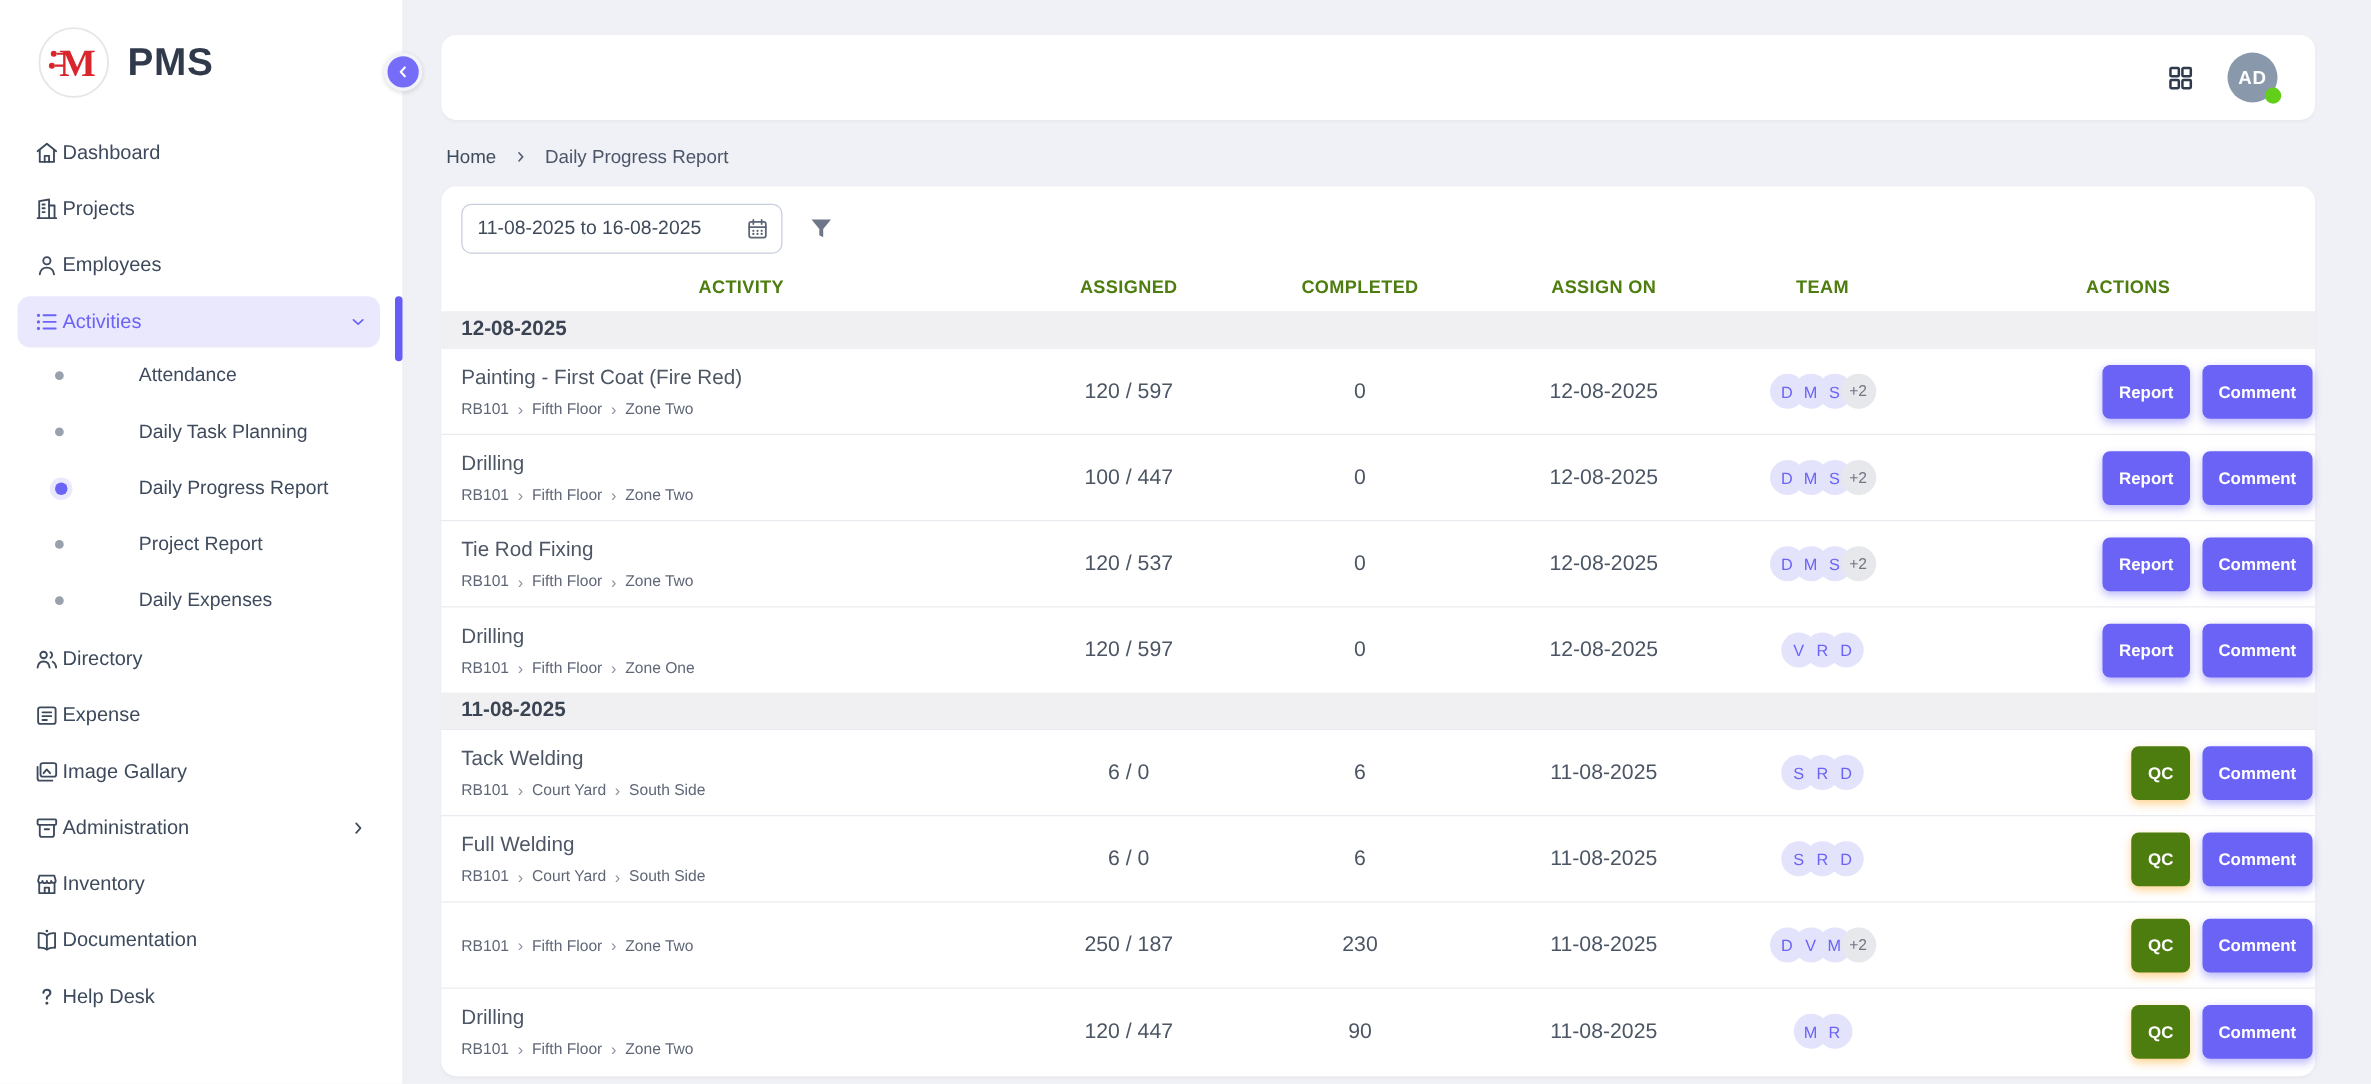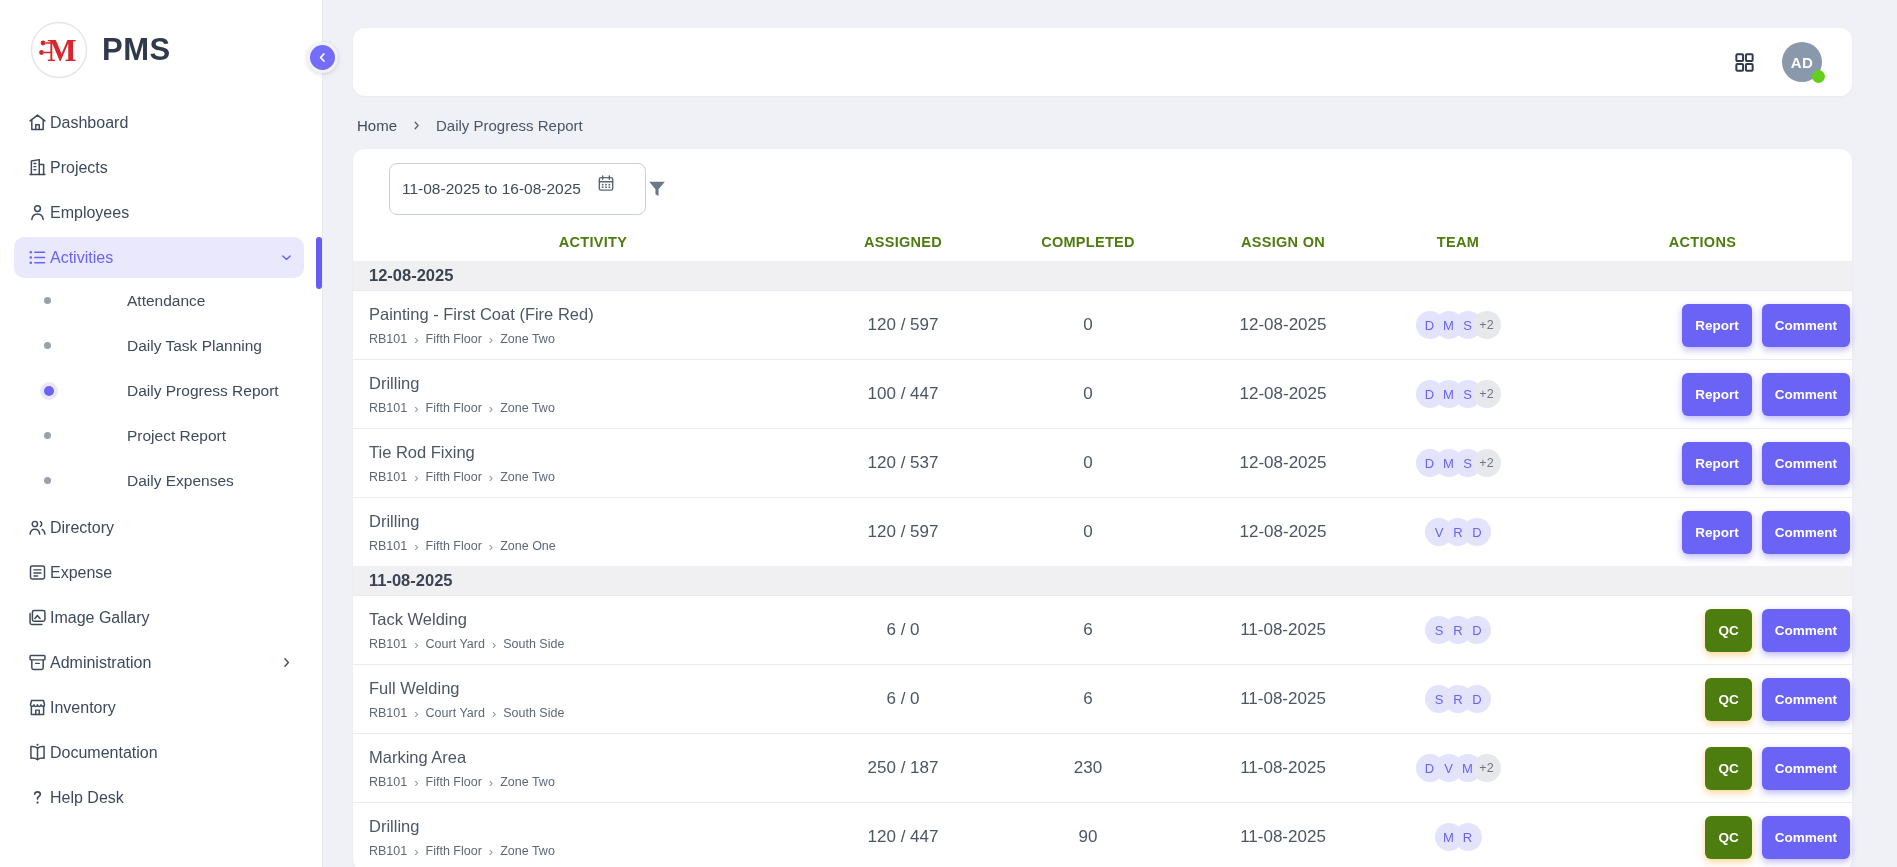--- a/index.html
+++ b/index.html
@@ -8,21 +8,21 @@
   
   .sidebar { position:absolute; left:0; top:0; width:323px; height:867px; background:#fff; border-right:1px solid #e9eaf0; z-index:5; }
   .logo-row { display:flex; align-items:center; gap:14px; padding:16px 0 10px 30px; height:94px; }
   .logo-text { font-size:31px; font-weight:bold; color:#303a4b; letter-spacing:.5px; }
   .nav { padding-top:4px; }
   .nav-item { display:flex; align-items:center; gap:2px; height:41px; margin:4px 18px 0 14px; padding:0 10px 0 13px; border-radius:10px; color:#3d4a5c; font-size:16px; cursor:pointer; position:relative; }
   .nav-item .nav-label { flex:1; }
   .nav-item.active { background:#e9e8fd; color:#6a63f6; font-weight:500; }
   .nav-item svg { flex:0 0 auto; }
   .active-bar { position:absolute; right:0; top:237px; width:6px; height:52px; background:#655df5; border-radius:4px; }
-  .sub-item { display:flex; align-items:center; height:45px; padding-left:44px; font-size:15.5px; color:#3f4b5c; cursor:pointer;gap:16px; }
+  .sub-item { display:flex; align-items:center; height:45px; padding-left:44px; font-size:15.5px; color:#3f4b5c; cursor:pointer; }
   .sub-dot { width:7px; height:7px; border-radius:50%; background:#9aa1ad; margin-right:60px; flex:0 0 auto; }
   .sub-item.active .sub-dot { width:10px; height:10px; background:#6a63f6; box-shadow:0 0 0 4px #e9e8fd; margin-right:57px; }
   .sub-item.active { color:#3d4a5c; font-weight:500; }
 
   
   .collapse-btn { position:absolute; left:307px; top:42px; width:31px; height:31px; border-radius:50%; background:#756cf9; border:3px solid #f2f3f8; display:flex; align-items:center; justify-content:center; cursor:pointer; z-index:20; box-shadow:0 1px 4px rgba(0,0,0,.15); }
 
   
   .main { position:absolute; left:323px; top:0; right:0; bottom:0; padding:28px 45px 0 30px; }
   .topbar { background:#fff; border-radius:12px; height:68px; display:flex; align-items:center; padding:0 30px 0 42px; box-shadow:0 1px 3px rgba(15,23,42,.04); }
@@ -33,21 +33,21 @@
   .avatar { width:40px; height:40px; border-radius:50%; background:#8a98ab; color:#fff; font-size:15px; font-weight:bold; display:flex; align-items:center; justify-content:center; letter-spacing:.5px; }
   .status-dot { position:absolute; right:-3px; bottom:-1px; width:13px; height:13px; border-radius:50%; background:#63cf1a; }
 
   .breadcrumb { display:flex; align-items:center; gap:13px; margin:21px 0 15px 4px; font-size:15px; }
   .bc-home { color:#3e4b5b; cursor:pointer; }
   .bc-current { color:#4a5568; }
 
   .card { background:#fff; border-radius:12px; box-shadow:0 1px 3px rgba(15,23,42,.04); min-height:712px; }
   .filter-row { display:flex; align-items:center; gap:20px; padding:14px 16px 8px 16px; }
   .date-wrap { position:relative; width:257px; }
-  .date-input { width:257px; height:52px; border:1.5px solid #c8cedd; border-radius:8px; padding:0 38px 0 12px; font-size:15.5px; color:#3f4a5a; font-family:"Liberation Sans",sans-serif; background:#fff;margin-left:20px; }
+  .date-input { width:257px; height:40px; border:1.5px solid #c8cedd; border-radius:8px; padding:0 38px 0 12px; font-size:15.5px; color:#3f4a5a; font-family:"Liberation Sans",sans-serif; background:#fff; }
   .date-wrap svg { position:absolute; right:10px; top:10px; pointer-events:none; }
   .funnel { cursor:pointer; display:flex; align-items:center; }
 
   .thead { display:grid; grid-template-columns:480px 140px 230px 160px 190px 1fr; align-items:center; height:38px; }
   .th { text-align:center; font-size:14.5px; font-weight:600; color:#4d7c0f; letter-spacing:.3px; }
   .group-row { background:#f0f0f2; padding:5px 16px; font-size:16.5px; font-weight:600; color:#3b4453; height:29px; display:flex; align-items:center; }
   .trow { display:grid; grid-template-columns:480px 140px 230px 160px 190px 1fr; align-items:center; min-height:69px; border-top:1px solid #e9ebf0; }
   .cell-activity { padding:9px 10px 8px 16px; }
   .activity-title { font-size:16.5px; color:#4d5665; margin-bottom:8px; }
   .activity-path { display:flex; align-items:center; gap:7px; font-size:12.5px; color:#5f6777; }
@@ -452,21 +452,20 @@
             <span class="chip purple">D</span>
           </div>
     <div class="actions-cell">
             <button class="btn orange">QC</button>
             <button class="btn purple">Comment</button>
           </div>
   </div>
 
   <div class="trow">
     <div class="cell-activity">
-      <div class="activity-title">Marking Area</div>
       <div class="activity-path">
               <span class="crumb">RB101</span>
               <span class="crumb-sep">›</span>
               <span class="crumb">Fifth Floor</span>
               <span class="crumb-sep">›</span>
               <span class="crumb">Zone Two</span>
             </div>
     </div>
     <div class="num-cell">250 / 187</div>
     <div class="num-cell">230</div>

